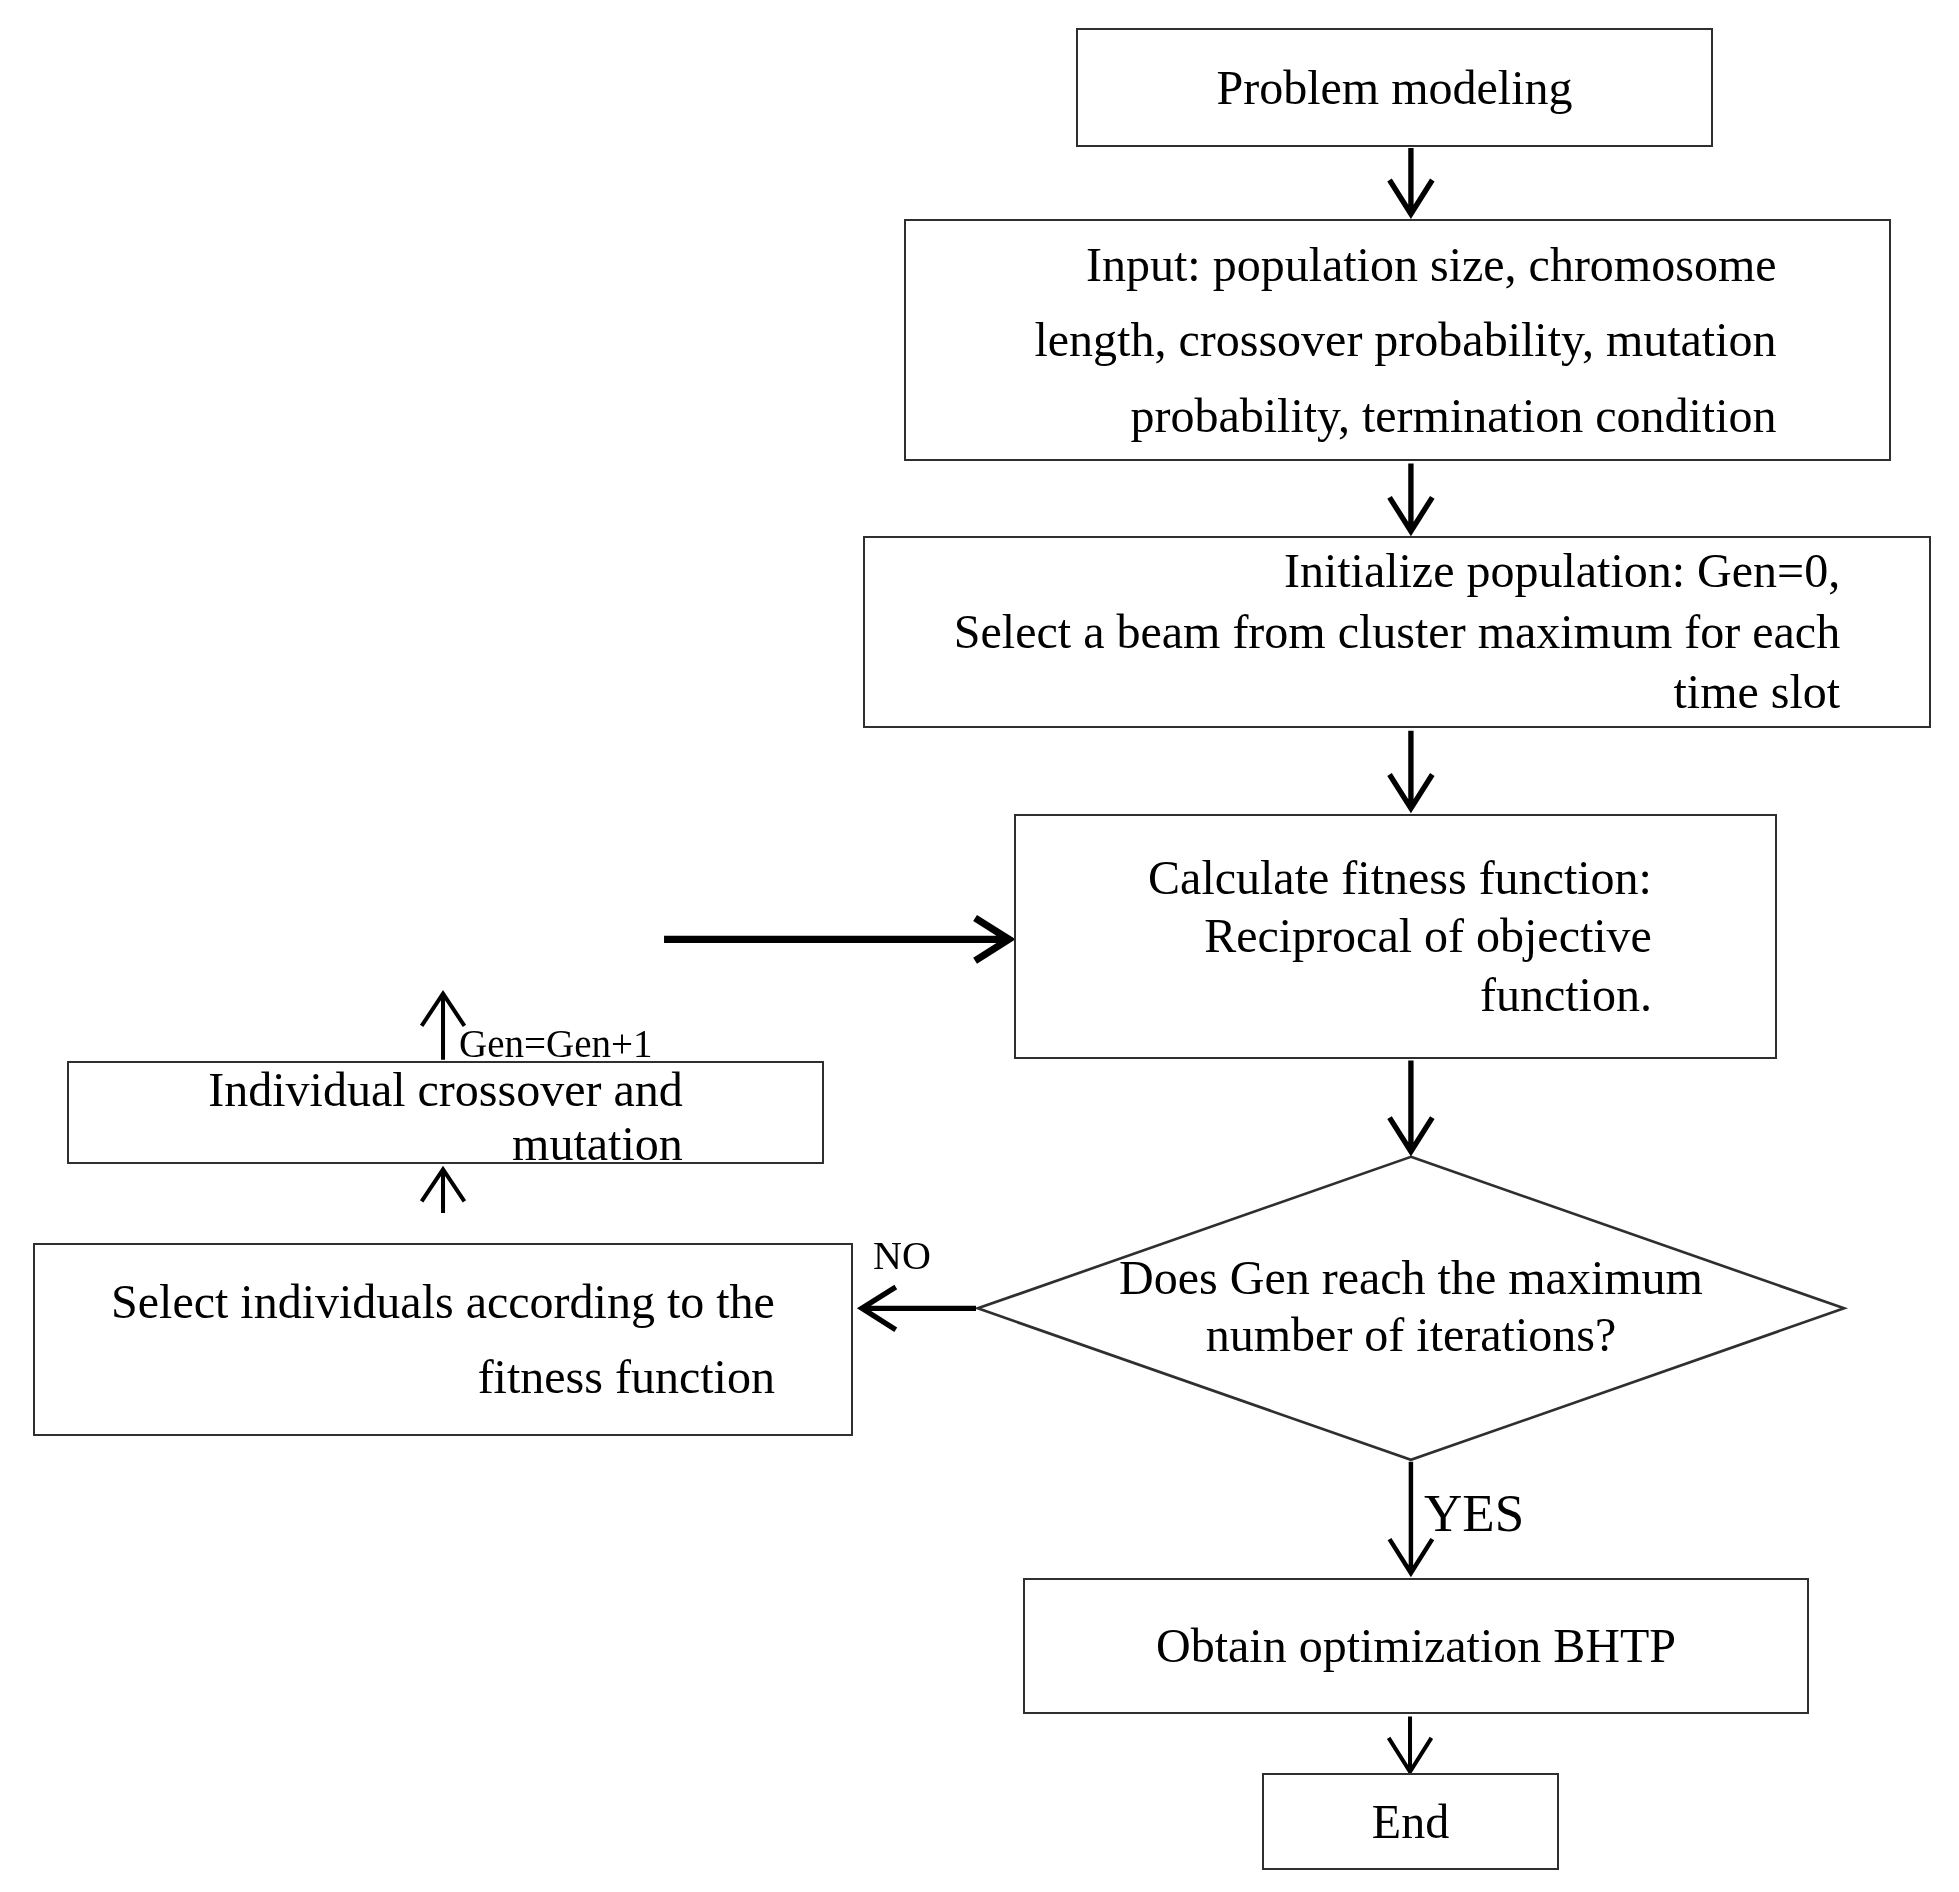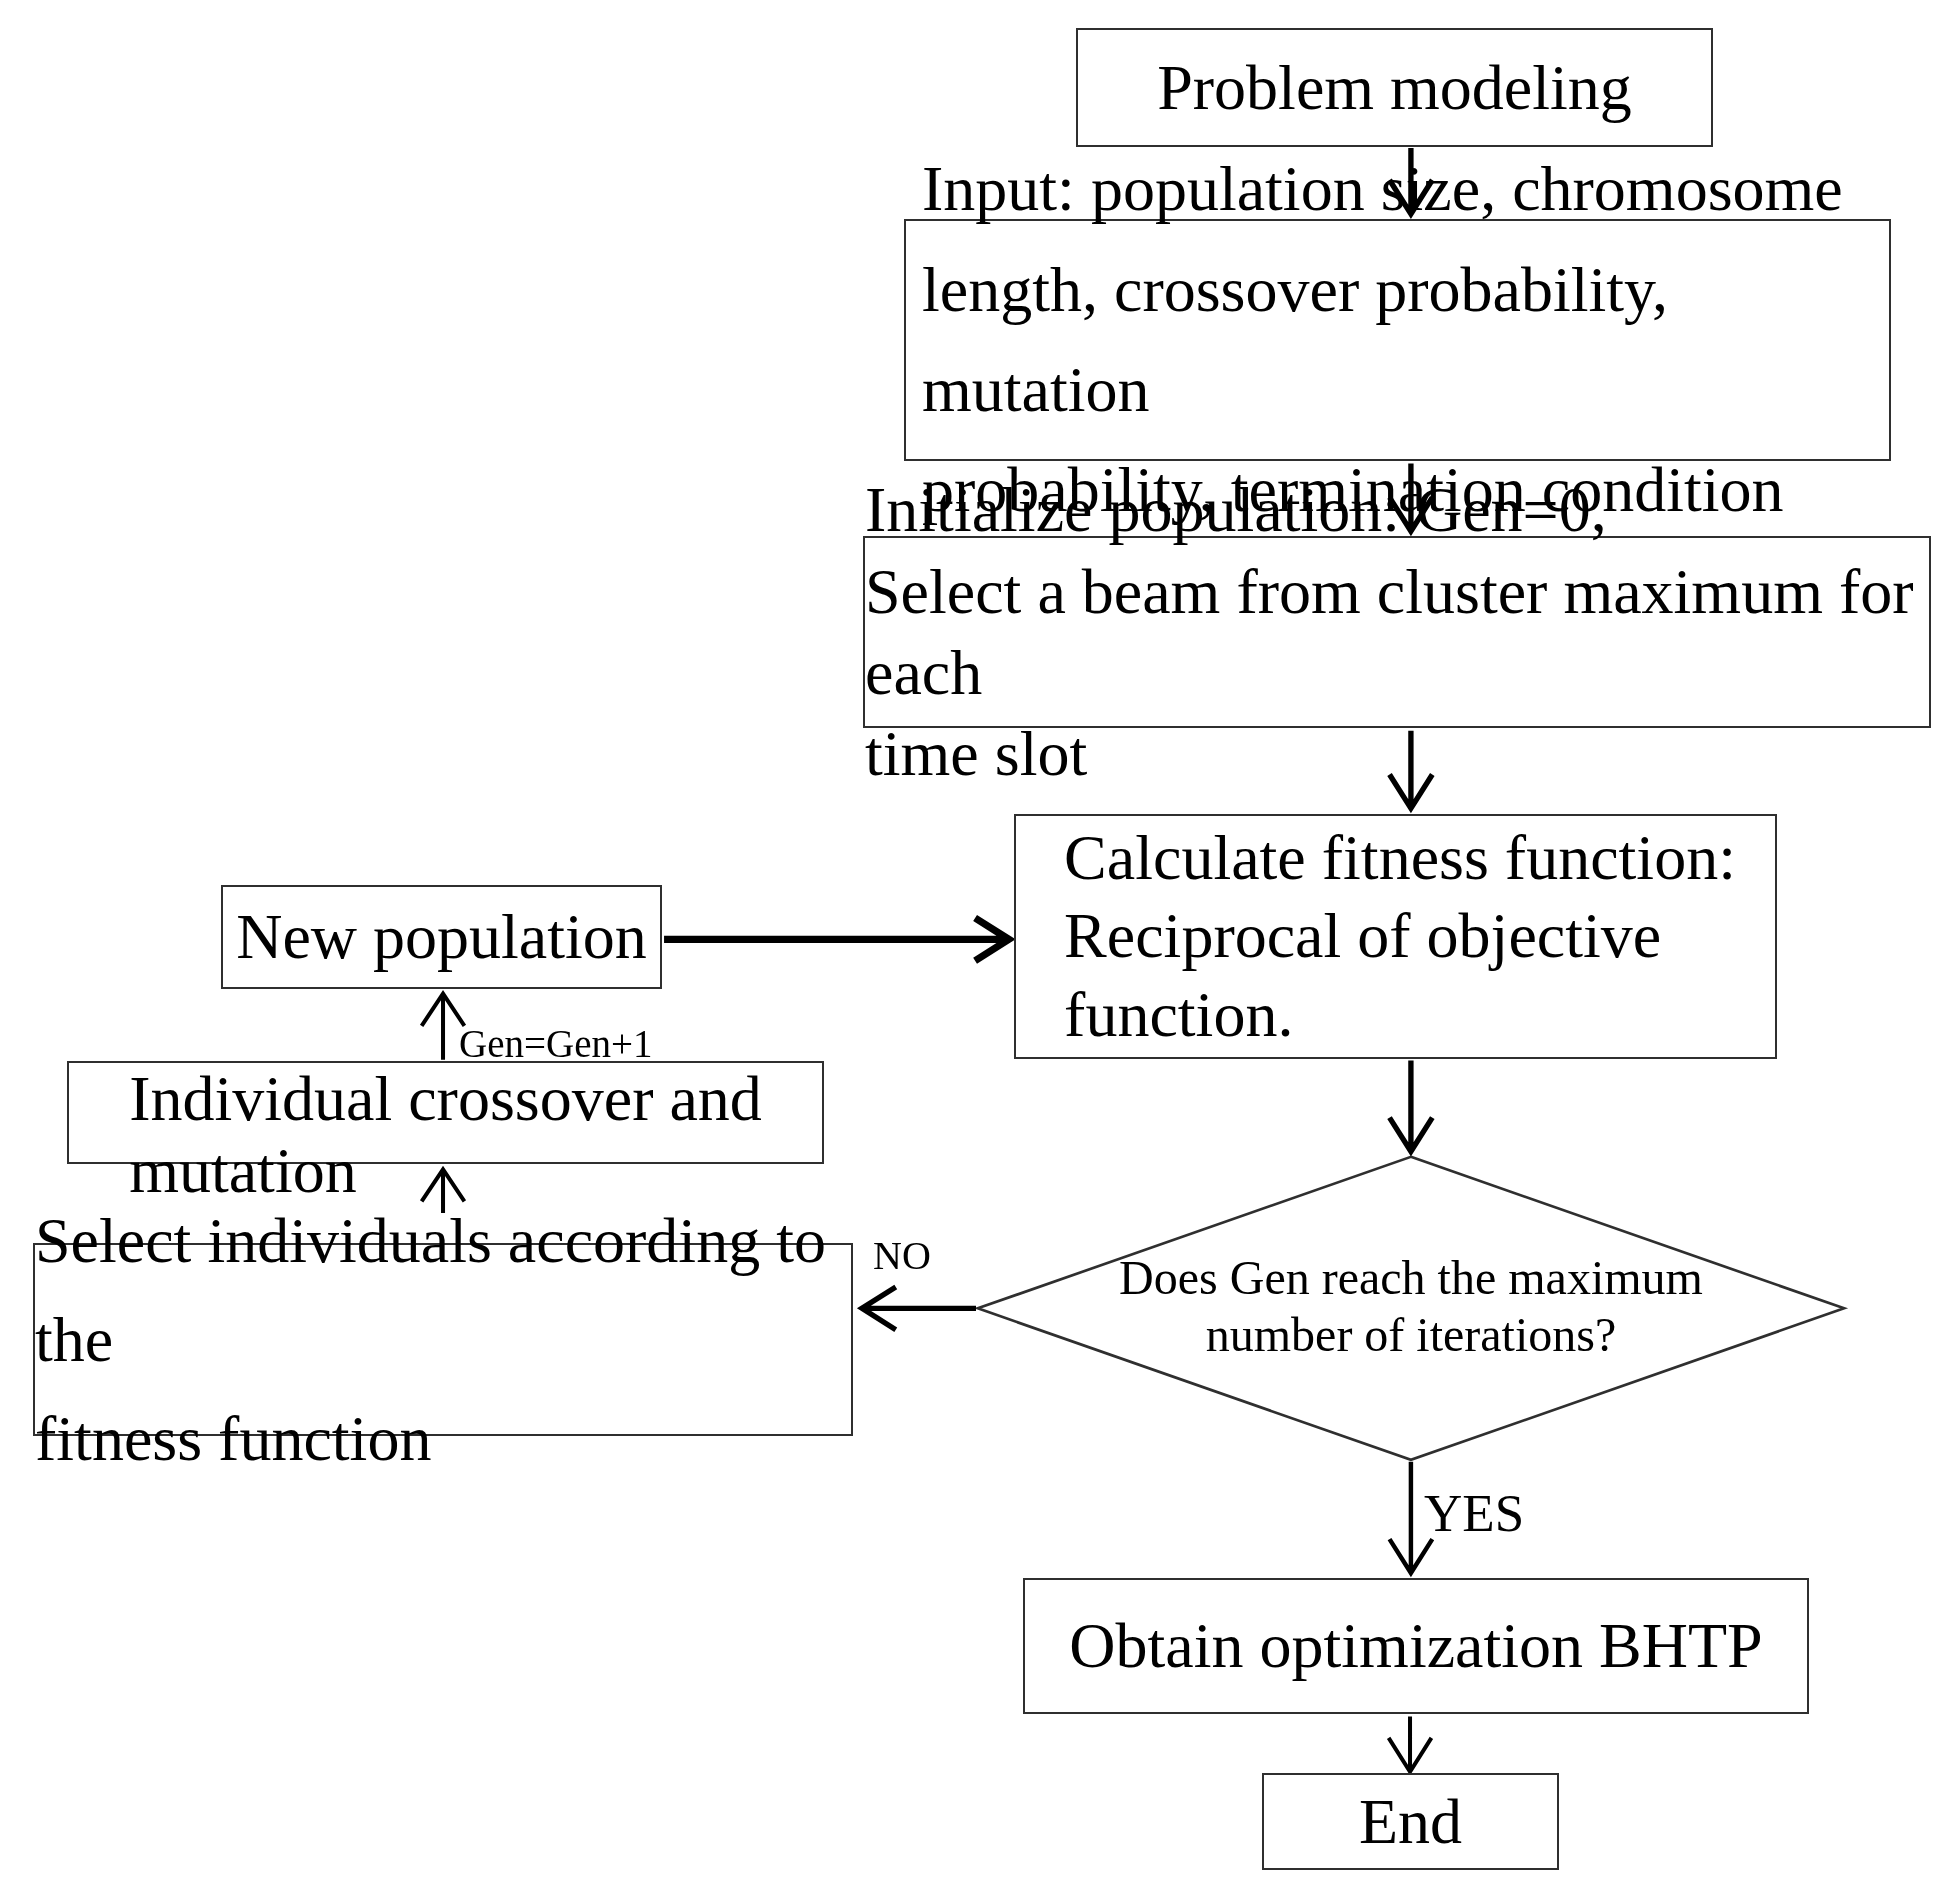--- a/index.html
+++ b/index.html
@@ -9,22 +9,22 @@
   #wires { position: absolute; left: 0; top: 0; width: 1960px; height: 1893px; }
 
   .node {
     position: absolute;
     box-sizing: border-box;
     border: 2.7px solid #2f2f2f;
     background: #ffffff;
     display: flex;
     align-items: center;
     justify-content: center;
-    text-align: left;
-    font-size: 64px;
+    text-align: right;
+    font-size: 48px;
     line-height: 1.25;
     white-space: pre-line;
   }
   .label {
     position: absolute;
     white-space: nowrap;
   }
 
   
   .n-problem    { left: 1076px; top:   28px; width: 637px;  height: 119px; }
@@ -79,21 +79,20 @@
   <div class="node n-problem">Problem modeling</div>
   <div class="node n-input">Input: population size, chromosome
 length, crossover probability, mutation
 probability, termination condition</div>
   <div class="node n-initialize">Initialize population: Gen=0,
 Select a beam from cluster maximum for each
 time slot</div>
   <div class="node n-calculate">Calculate fitness function:
 Reciprocal of objective
 function.</div>
-  <div class="node n-newpop">New population</div>
   <div class="node n-crossover">Individual crossover and
 mutation</div>
   <div class="node n-select">Select individuals according to the
 fitness function</div>
   <div class="node n-obtain">Obtain optimization BHTP</div>
   <div class="node n-end">End</div>
 
   <div class="n-decision">Does Gen reach the maximum
 number of iterations?</div>
 

